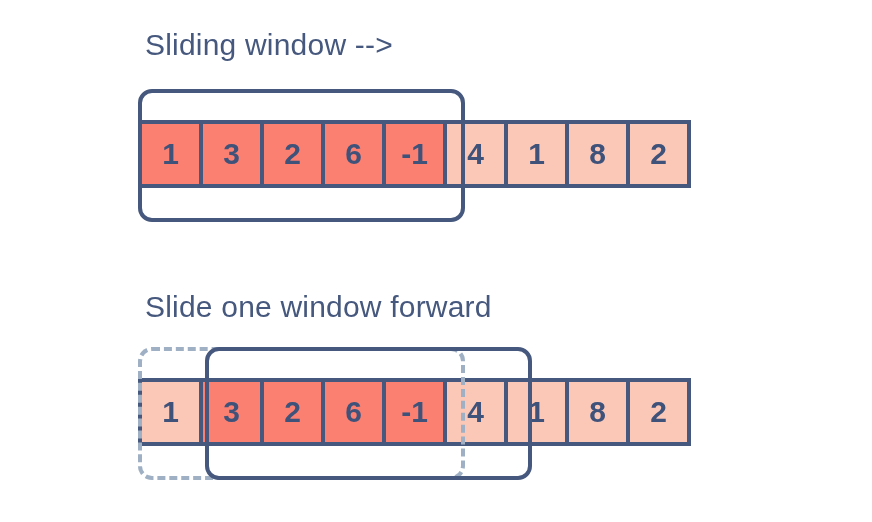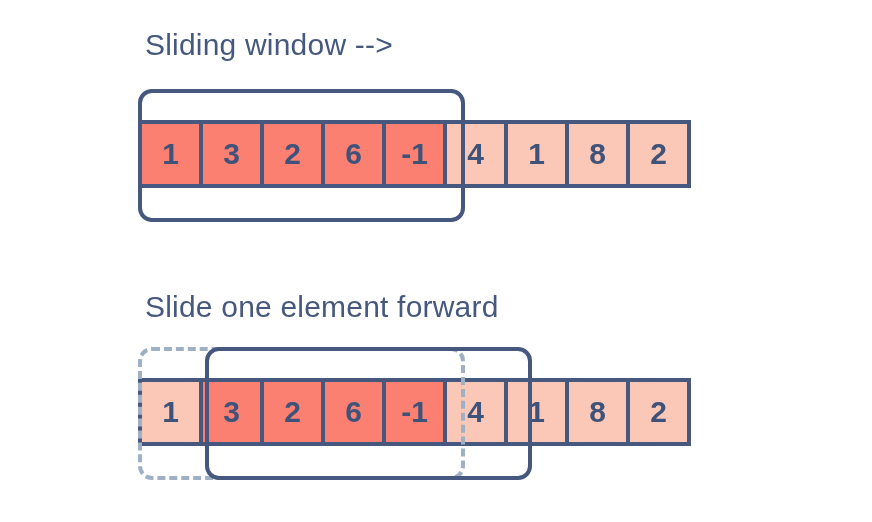--- a/index.html
+++ b/index.html
@@ -107,21 +107,21 @@
     <div class="cell highlight">6</div>
     <div class="cell highlight">-1</div>
     <div class="cell normal">4</div>
     <div class="cell normal">1</div>
     <div class="cell normal">8</div>
     <div class="cell normal">2</div>
   </div>
 
   <div class="window-box" id="window-1"></div>
 
-  <div class="title" id="title-2">Slide one element forward</div>
+  <div class="title" id="title-2">Slide one window forward</div>
 
   <div class="array-row" id="array-2">
     <div class="cell normal">1</div>
     <div class="cell highlight">3</div>
     <div class="cell highlight">2</div>
     <div class="cell highlight">6</div>
     <div class="cell highlight">-1</div>
     <div class="cell normal">4</div>
     <div class="cell normal">1</div>
     <div class="cell normal">8</div>

